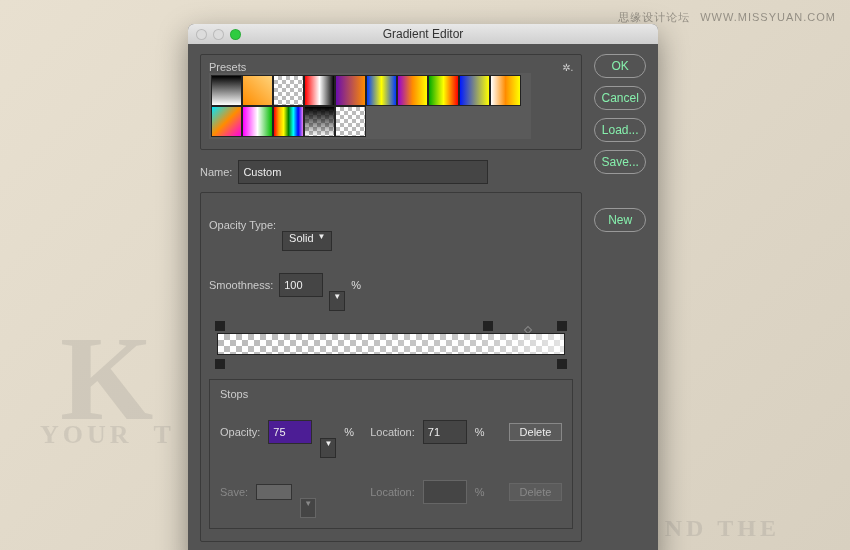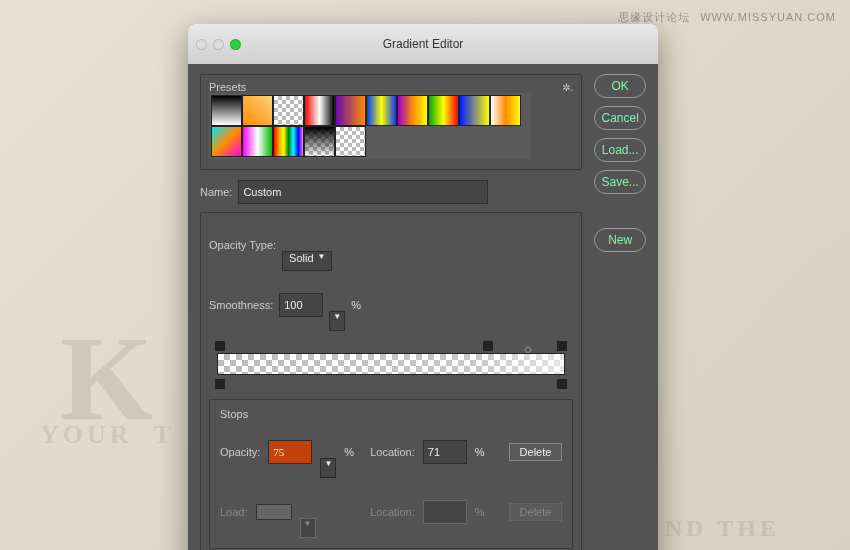--- a/index.html
+++ b/index.html
@@ -14,21 +14,21 @@
   }
   .watermark { position: absolute; top: 10px; right: 14px; font-size: 11px; color: rgba(0,0,0,0.35); letter-spacing: 1px;}
   .watermark span:first-child { margin-right: 10px; }
   .dialog {
     position: absolute; left: 188px; top: 24px; width: 470px;
     background: #535353; border-radius: 6px 6px 4px 4px;
     box-shadow: 0 10px 30px rgba(0,0,0,0.4);
     color: #ddd; font-size: 11px;
   }
   .titlebar {
-    height: 40px; background: linear-gradient(#e8e8e8,#cfcfcf);
+    height: 20px; background: linear-gradient(#e8e8e8,#cfcfcf);
     border-radius: 6px 6px 0 0; display: flex; align-items: center;
     position: relative; color: #333; font-size: 12px;
   }
   .titlebar .dots { display: flex; gap: 6px; margin-left: 8px; }
   .dot { width: 11px; height: 11px; border-radius: 50%; border: 1px solid rgba(0,0,0,0.15);}
   .dot.r{background:#dcdcdc;} .dot.y{background:#dcdcdc;} .dot.g{background:#2ecc40;}
   .titlebar .title { position:absolute; left:0; right:0; text-align:center; font-weight:500;}
   .body { padding: 10px 12px 14px; display: flex; gap: 12px; }
   .leftcol { flex: 1; }
   .rightcol { width: 96px; display: flex; flex-direction: column; gap: 8px; }
@@ -40,21 +40,21 @@
   .row { display:flex; align-items:center; gap:6px; margin-bottom:8px;}
   .label { color:#ccc; }
   .input, .num, .sel {
     background:#454545; border:1px solid #2d2d2d; color:#eee;
     padding:11px 4px; font-size:11px; height:20px;
   }
   .input { width: 250px; }
   .sel { display:inline-flex; align-items:flex-start; gap:4px; padding:0 6px;margin-top:32px;}
   .sel .car{font-size:8px;}
   .num { width:44px; text-align:left;}
-  .num.hl { background:#c2410c;font-family:Liberation Serif, serif; }
+  .num.hl { background:#4c1d95; }
   .grad-editor { position:relative; height:50px; margin: 4px 0 10px;}
   .grad-bar {
     position:absolute; left:8px; right:8px; top:14px; height:22px;
     border:1px solid #222;
     background:
       linear-gradient(to right, rgba(255,255,255,0) 0%, rgba(255,255,255,0.2) 75%, rgba(255,255,255,0.6) 100%),
       repeating-conic-gradient(#bbb 0 25%, #fff 0 50%) 0 0/12px 12px;
   }
   .stop { position:absolute; width:10px; height:10px; background:#222; }
   .ostop { top:2px; }
@@ -165,21 +165,21 @@
                 </span>
               <span>%</span>
               <span style="flex:1"></span>
               <span class="label">Location:</span>
               <input class="num" value="71" style="">
               <span>%</span>
               <span style="width:8px"></span>
               <button class="btn2">Delete</button>
             </div>
             <div class="srow">
-              <span class="label dis">Load:</span>
+              <span class="label dis">Save:</span>
               <span class="clrbox"></span>
               <span class="sel dis" style="width:16px;padding:0;justify-content:center">
                   <span class="car">▼</span>
                 </span>
               <span style="flex:1"></span>
               <span class="label dis">Location:</span>
               <input class="num dis" disabled="" value="" style="">
               <span class="dis">%</span>
               <span style="width:8px"></span>
               <button class="btn2 dis">Delete</button>

